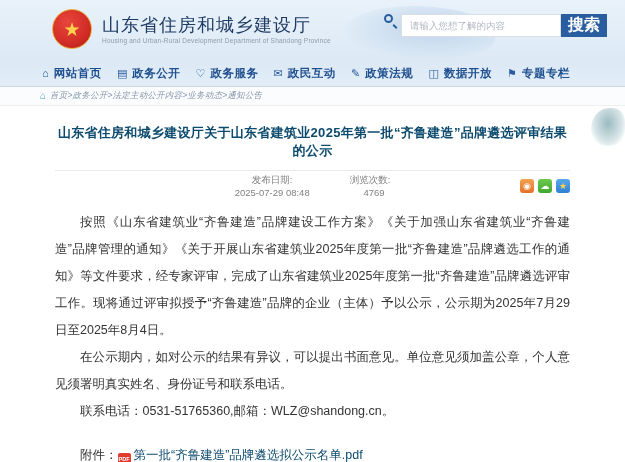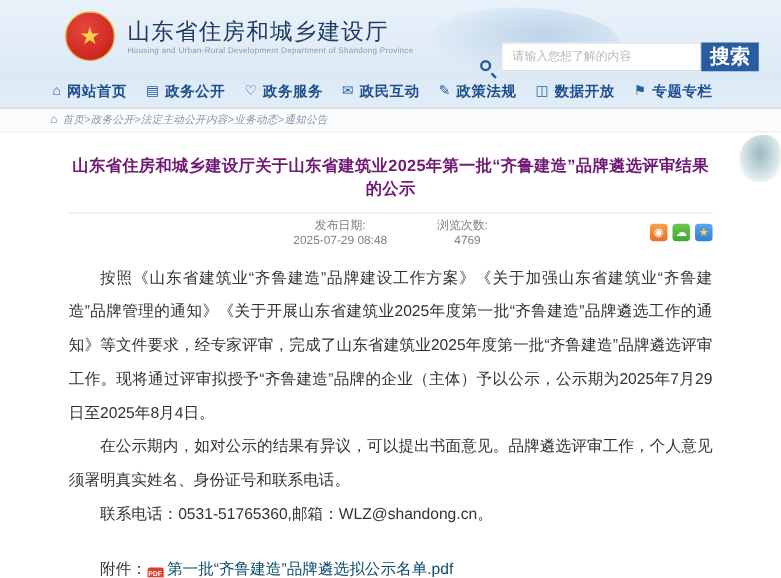--- a/index.html
+++ b/index.html
@@ -16,41 +16,41 @@
   .deco-tree { right:0px; top:48px; width:34px; height:38px; border-radius:60% 40% 50% 50%;
     background:radial-gradient(ellipse at 50% 40%, rgba(70,130,140,.55), rgba(110,160,170,.25) 60%, transparent 80%); }
   .brand { position:absolute; left:52px; top:9px; display:flex; align-items:center; }
   .emblem { width:40px; height:40px; border-radius:50%; flex:0 0 auto;
     background:radial-gradient(circle at 38% 32%, #e8453c 0%, #d32f28 55%, #b71c16 100%);
     border:1.5px solid #e9b33c; display:flex; align-items:center; justify-content:center;
     color:#ffd24d; font-size:19px; line-height:1; }
   .brand-text { margin-left:10px; }
   .site-title { font-size:18px; font-weight:normal; color:#1f3b63; letter-spacing:1px; line-height:20px; }
   .site-subtitle { font-size:6.5px; color:#8d9aab; margin-top:2px; letter-spacing:.2px; }
-  .search { position:absolute; right:18px; top:34px; display:flex; align-items:flex-end; }
+  .search { position:absolute; right:18px; top:14px; display:flex; align-items:flex-start; }
   .glass { width:9px; height:9px; border:2px solid #2a5d9f; border-radius:50%; position:relative; margin-right:8px; }
   .glass::after { content:""; position:absolute; width:2px; height:5px; background:#2a5d9f; left:8px; top:8px; transform:rotate(-45deg); }
   .search input { width:160px; height:23px; border:1px solid #d9dfe6; background:#fff; font-size:9.5px; color:#333; padding:0 8px; outline:none; }
   .search input::placeholder { color:#b3b9c2; }
   .search button { height:23px; width:46px; background:#2a5d9f; color:#fff; border:none; font-size:16px; font-weight:bold; cursor:pointer; }
 
   
   .nav { height:27px; display:flex; align-items:center; justify-content:space-between; padding:0 55px 0 42px; border-bottom:1px solid #ccd7e2; position:relative; }
   .nav-item { display:flex; align-items:center; cursor:pointer; }
   .nav-icon { color:#2a5d9f; font-size:11px; margin-right:5px; line-height:1; }
   .nav-label { font-size:11.5px; font-weight:bold; color:#1f4f8f; letter-spacing:.5px; }
 
   
   .crumbbar { height:19px; display:flex; align-items:center; padding:0 40px; background:#fbfcfd; border-bottom:1px solid #efefef; }
   .crumb-home { color:#4a90d9; font-size:10px; margin-right:4px; line-height:1; }
   .crumb-path { font-size:8.5px; color:#8496ab; letter-spacing:.2px; cursor:pointer;font-style:italic; }
 
   
   .article { padding:10px 55px 0 55px; }
-  .art-title { text-align:center; font-size:13px; font-weight:bold; color:#701a75; letter-spacing:.3px; margin-top:8px; }
+  .art-title { text-align:center; font-size:13px; font-weight:bold; color:#0c4a6e; letter-spacing:.3px; margin-top:8px; }
   .title-rule { border-bottom:1px solid #e9e9e9; margin-top:10px; }
   .meta { position:relative; height:22px; margin-top:4px; display:flex; align-items:center; justify-content:center; font-size:9.5px; color:#808080; }
   .meta .grp { display:flex; align-items:center;flex-direction:column; }
   .meta .grp + .grp { margin-left:40px; }
   .meta .val { margin-left:8px; }
   .share { position:absolute; right:0; top:4px; display:flex; }
   .sicon { width:14px; height:14px; border-radius:3px; margin-left:4px; display:flex; align-items:center; justify-content:center; font-size:9px; color:#fff; cursor:pointer; line-height:1; }
   .sicon.orange { background:linear-gradient(180deg,#f6a14d,#e4712a); }
   .sicon.green  { background:linear-gradient(180deg,#6cc94e,#3fa82e); }
   .sicon.blue   { background:linear-gradient(180deg,#58a8ef,#2f7fd4); color:#ffd24d; }
@@ -136,21 +136,21 @@
       </span>
       <span class="share">
         <span class="sicon orange">◉</span>
         <span class="sicon green">☁</span>
         <span class="sicon blue">★</span>
       </span>
     </div>
 
     <div class="body-text">
       <p>按照《山东省建筑业“齐鲁建造”品牌建设工作方案》《关于加强山东省建筑业“齐鲁建造”品牌管理的通知》《关于开展山东省建筑业2025年度第一批“齐鲁建造”品牌遴选工作的通知》等文件要求，经专家评审，完成了山东省建筑业2025年度第一批“齐鲁建造”品牌遴选评审工作。现将通过评审拟授予“齐鲁建造”品牌的企业（主体）予以公示，公示期为2025年7月29日至2025年8月4日。</p>
-      <p>在公示期内，如对公示的结果有异议，可以提出书面意见。品牌遴选评审工作，个人意见须署明真实姓名、身份证号和联系电话。</p>
+      <p>在公示期内，如对公示的结果有异议，可以提出书面意见。单位意见须加盖公章，个人意见须署明真实姓名、身份证号和联系电话。</p>
       <p>联系电话：0531-51765360,邮箱：WLZ@shandong.cn。</p>
     </div>
 
     <div class="attach">
       <span>附件：</span><span class="pdf-ico">PDF</span><a>第一批“齐鲁建造”品牌遴选拟公示名单.pdf</a>
     </div>
 
   </div>
 
 </div>

